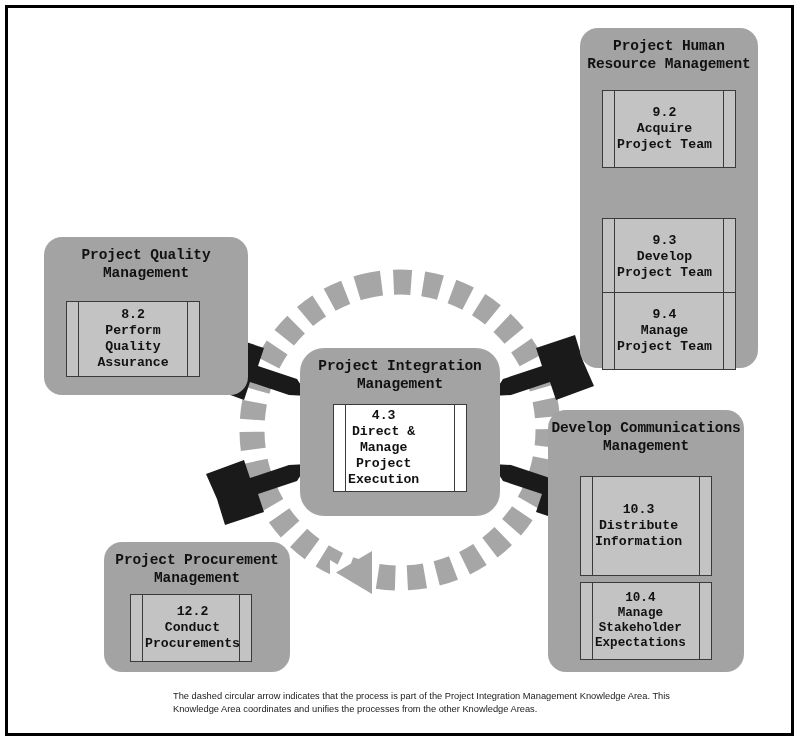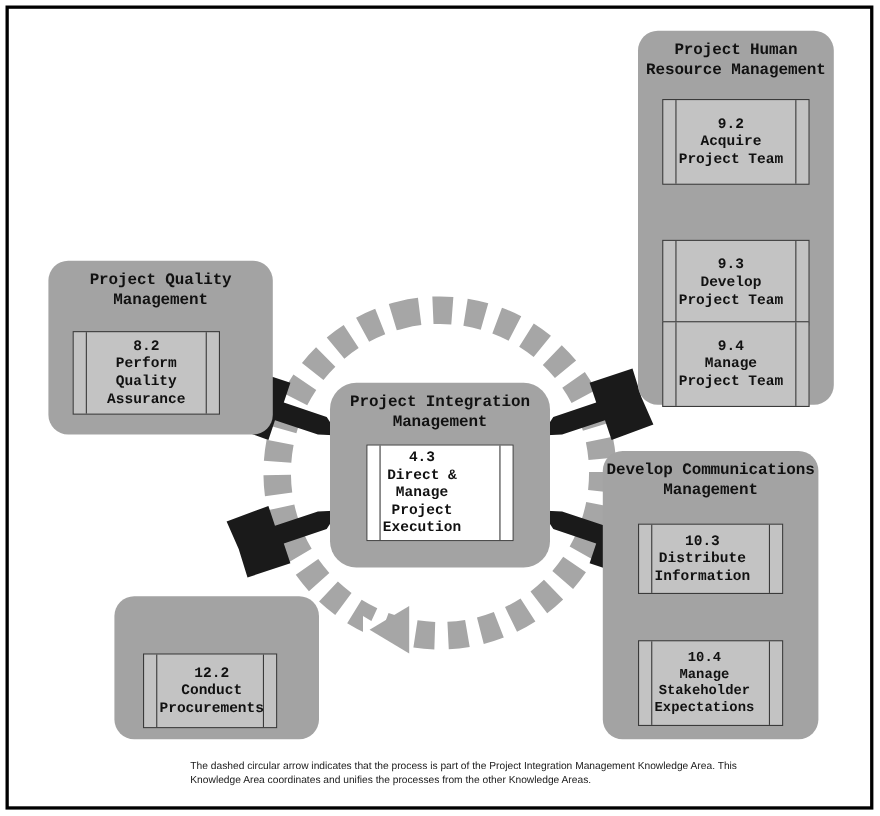--- a/index.html
+++ b/index.html
@@ -168,31 +168,33 @@
     <div class="ka-title">Project Quality
 Management</div>
     <div class="proc" style="left:22px; top:64px; width:134px; height:76px;">
       <span class="proc-label">8.2
 Perform Quality
 Assurance</span>
     </div>
   </div>
 
   <div class="ka" style="left:104px; top:542px; width:186px; height:130px;">
+    <div class="ka-title">Project Procurement
+Management</div>
     <div class="proc" style="left:26px; top:52px; width:122px; height:68px;">
       <span class="proc-label">12.2
 Conduct
 Procurements</span>
     </div>
   </div>
 
   <div class="ka" style="left:548px; top:410px; width:196px; height:262px;">
     <div class="ka-title">Develop Communications
 Management</div>
-    <div class="proc" style="left:32px; top:66px; width:132px; height:64px;">
+    <div class="proc" style="left:32px; top:66px; width:132px; height:100px;">
       <span class="proc-label">10.3
 Distribute
 Information</span>
     </div>
     <div class="proc" style="left:32px; top:172px; width:132px; height:78px;">
       <span class="proc-label small">10.4
 Manage
 Stakeholder
 Expectations</span>
     </div>

